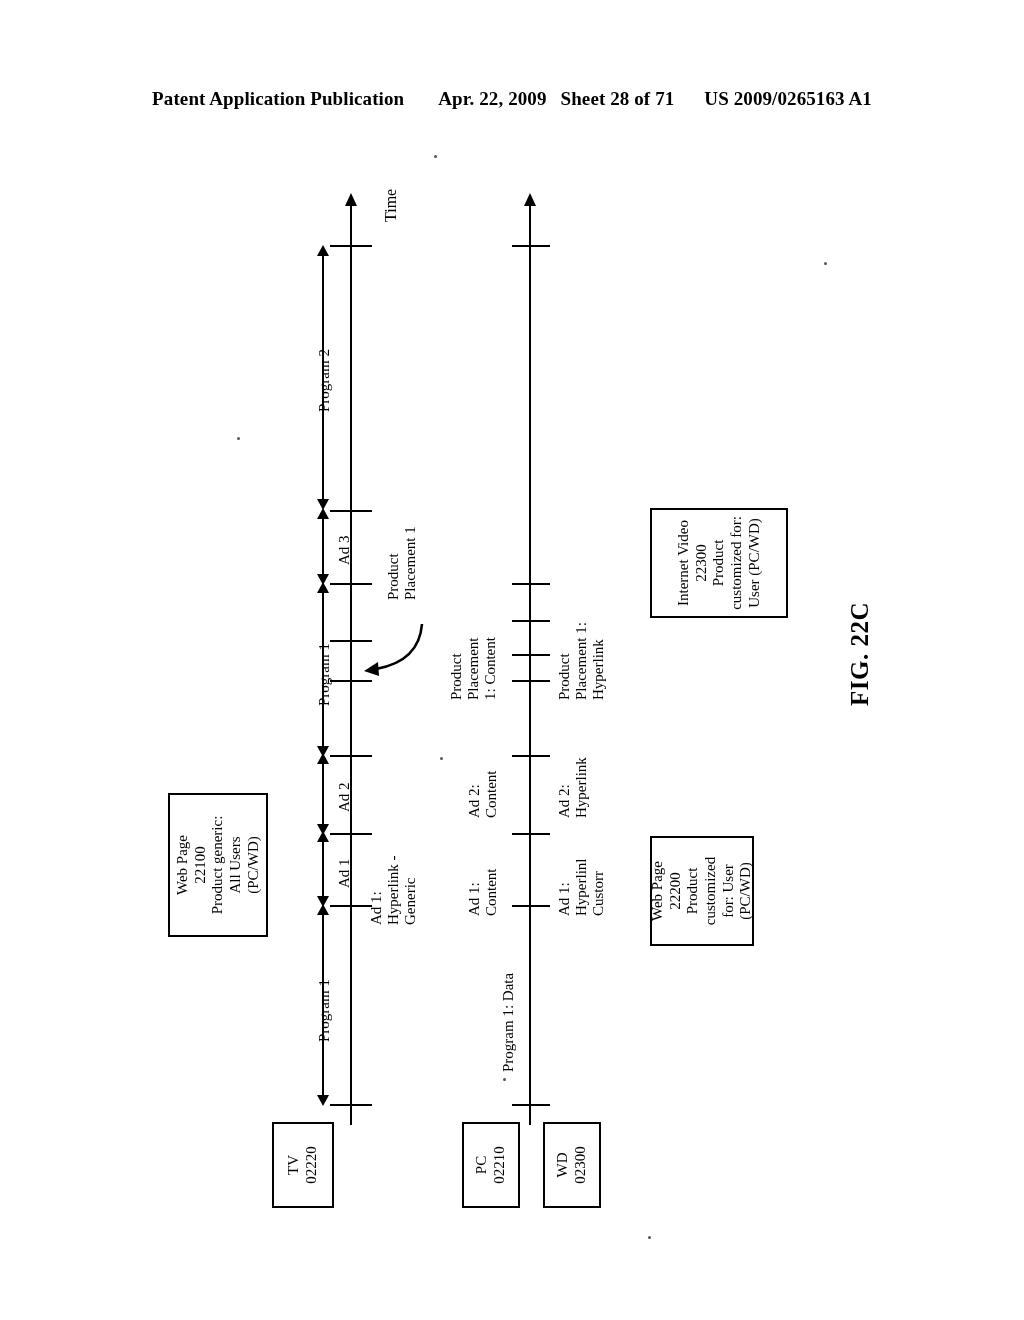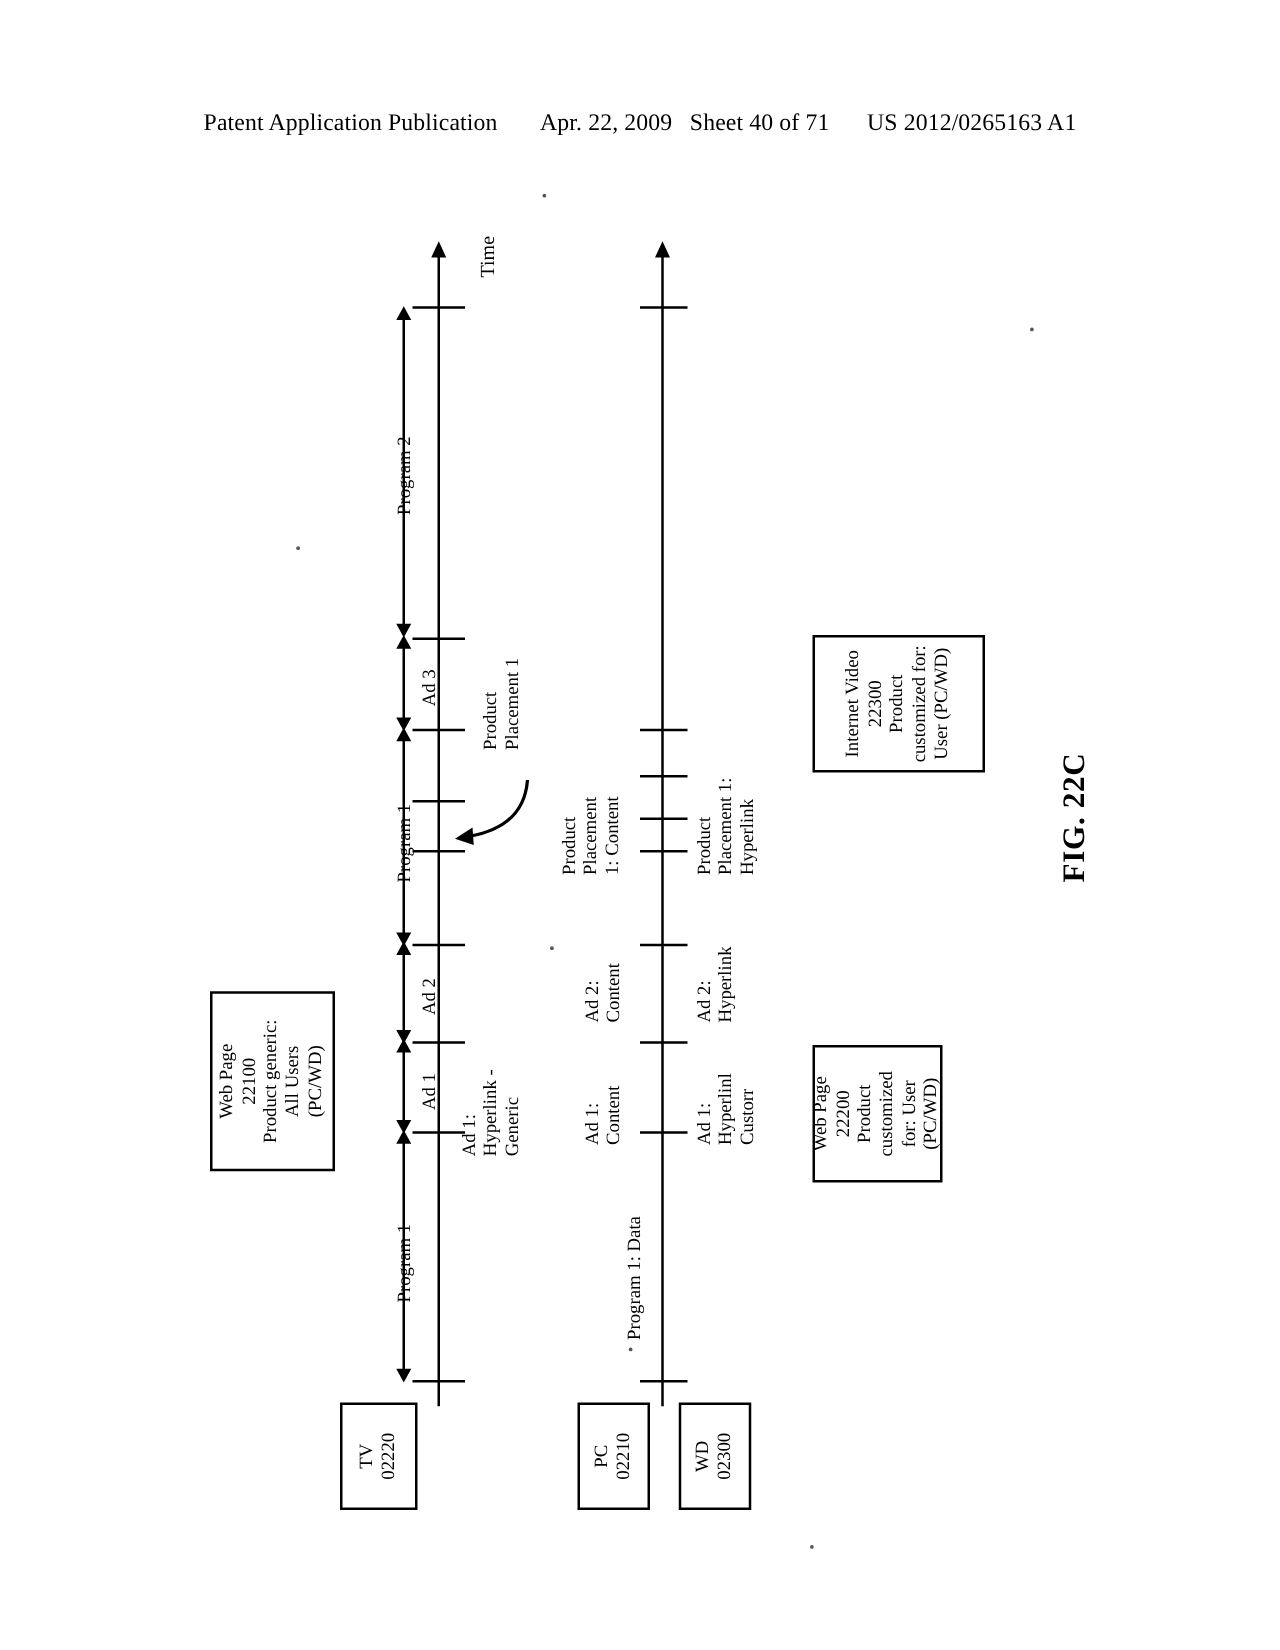--- a/index.html
+++ b/index.html
@@ -5,21 +5,21 @@
   html,body{margin:0;padding:0;background:#fff;}
   body{
     width:1024px;height:1320px;position:relative;overflow:hidden;
     font-family:"Liberation Serif", serif; color:#000;
   }
   
   .pub-header{
     position:absolute; top:88px; left:0; width:1024px;
     display:flex; justify-content:center; align-items:baseline;
     font-family:"Liberation Serif", serif;
-    font-weight:normal; font-size:19px; letter-spacing:.1px;
+    font-weight:bold; font-size:19px; letter-spacing:.1px;
     white-space:nowrap;
   }
   .pub-header span{display:inline-block;}
   .gap-lg{width:34px;} .gap-sm{width:14px;} .gap-md{width:30px;}
 
   
   .rot{
     position:absolute;
     transform-origin:0 0;
     transform:rotate(-90deg);
@@ -78,23 +78,23 @@
   svg.curve{position:absolute; overflow:visible;}
 </style>
 </head>
 <body>
 
 <div class="pub-header">
   <span>Patent Application Publication</span>
   <span class="gap-lg"></span>
   <span>Apr. 22, 2009</span>
   <span class="gap-sm"></span>
-  <span>Sheet 40 of 71</span>
+  <span>Sheet 28 of 71</span>
   <span class="gap-md"></span>
-  <span>US 2012/0265163 A1</span>
+  <span>US 2009/0265163 A1</span>
 </div>
 
 <div class="fig-label" style="left:846px; top:706px;">FIG. 22C</div>
 
 <div class="dot" style="left:434px;top:155px;"></div>
 <div class="dot" style="left:237px;top:437px;"></div>
 <div class="dot" style="left:824px;top:262px;"></div>
 <div class="dot" style="left:440px;top:757px;"></div>
 <div class="dot" style="left:503px;top:1078px;"></div>
 <div class="dot" style="left:648px;top:1236px;"></div>

